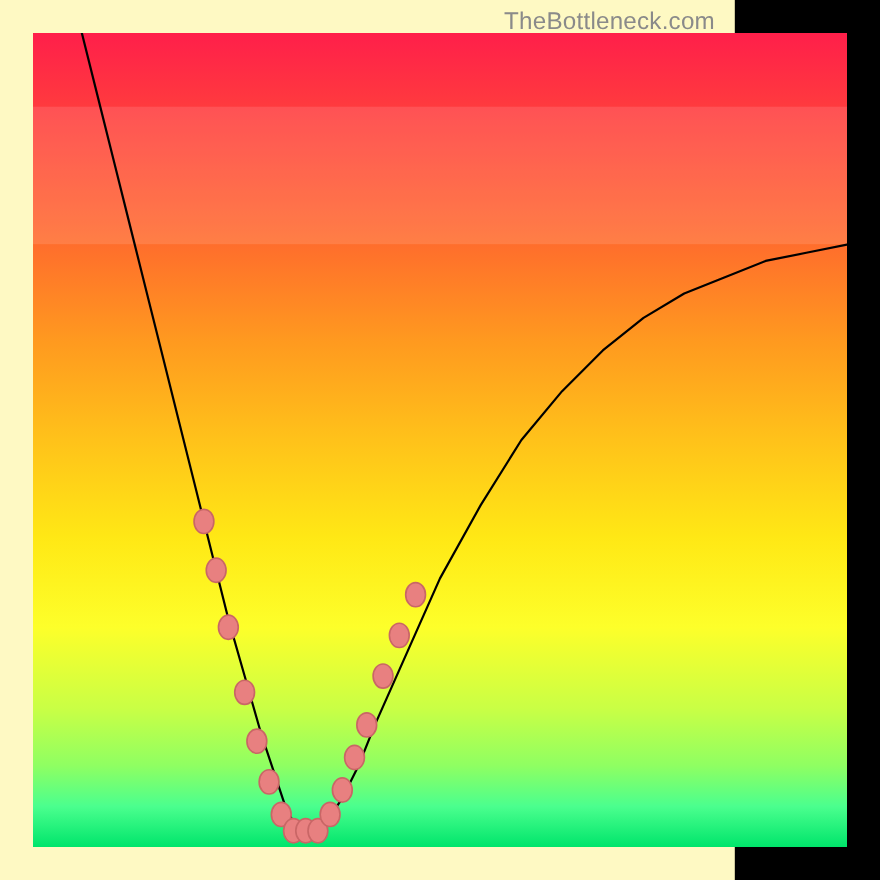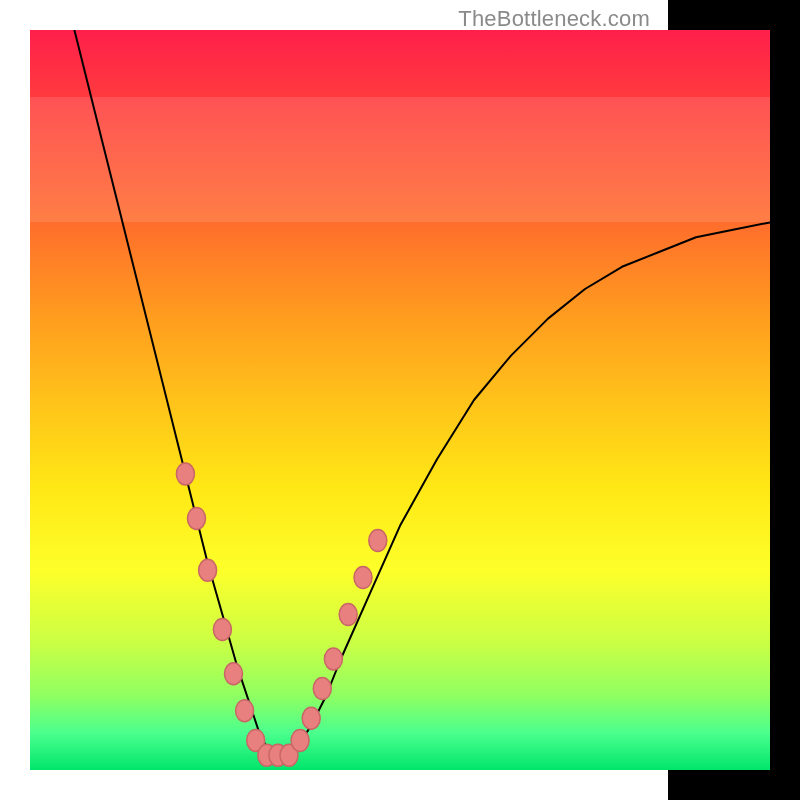--- a/index.html
+++ b/index.html
@@ -8,21 +8,21 @@
     width: 800px;
     height: 800px;
     background: #000;
     font-family: Arial, Helvetica, sans-serif;
     overflow: hidden;
   }
   .frame {
     position: relative;
     width: 668px;
     height: 800px;
-    background: #ffffff;
+    background: #fef9c3;
   }
   .plot-area {
     position: absolute;
     left: 30px;
     top: 30px;
     width: 740px;
     height: 740px;
     background: linear-gradient(to bottom,
       #ff1f4a 0%,
       #ff3d3d 10%,

